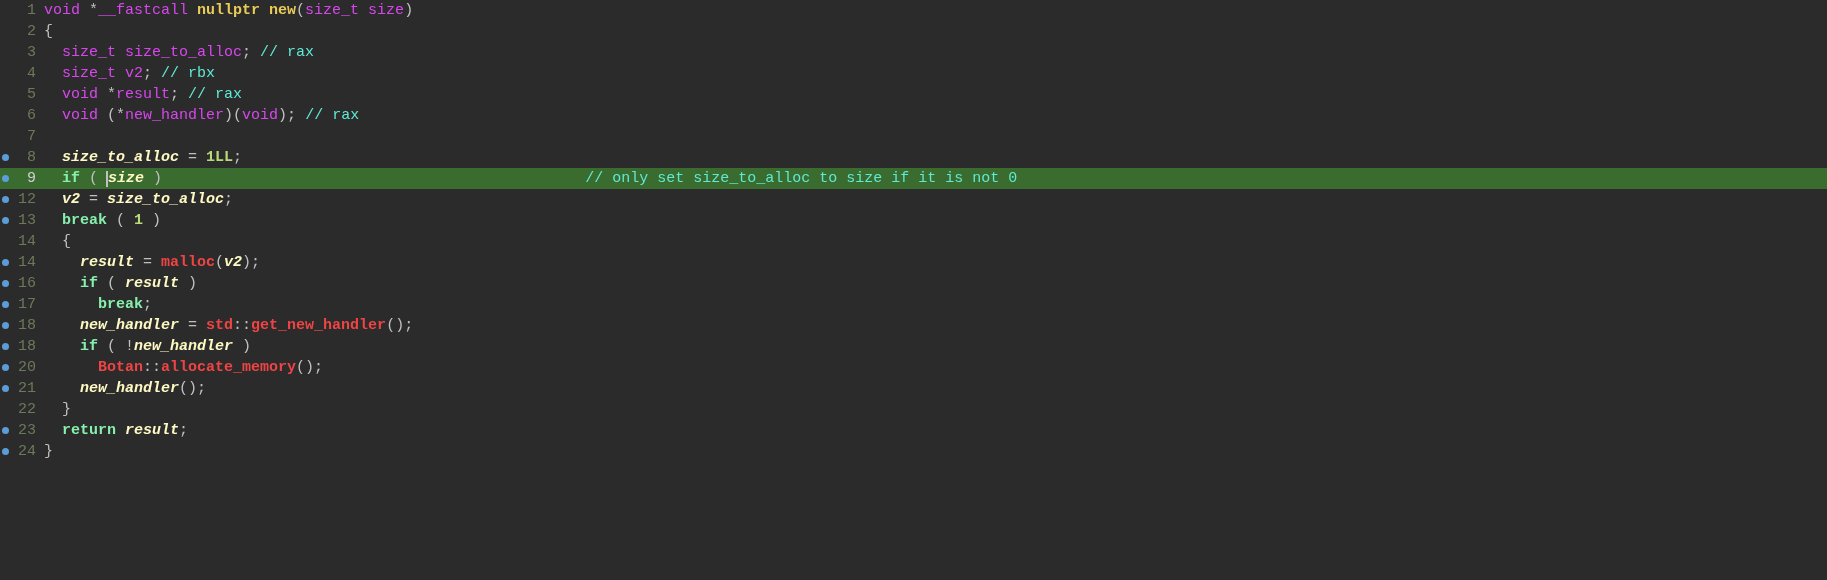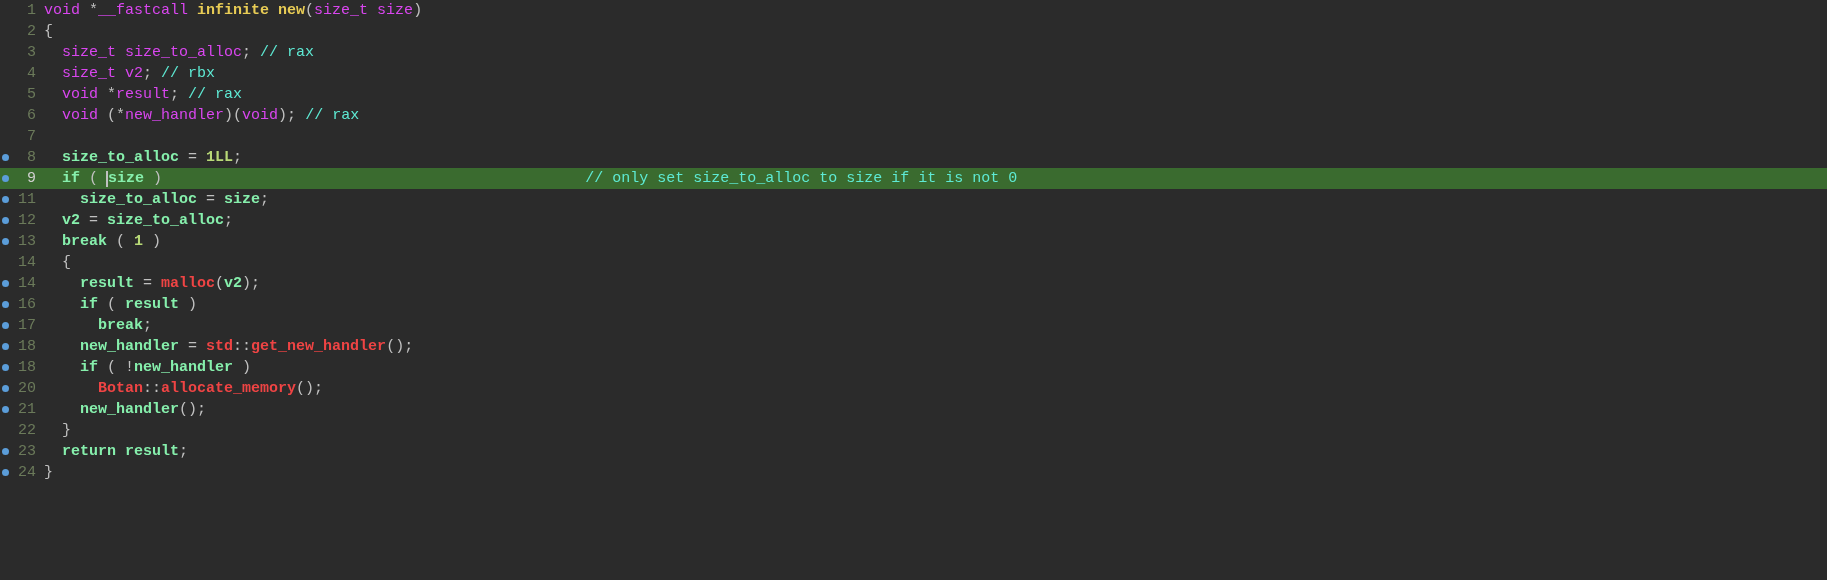--- a/index.html
+++ b/index.html
@@ -49,50 +49,49 @@
   }
   .line.highlight {
     background: #3a6b2f;
   }
   .line.highlight .lineno {
     color: #d0d0d0;
   }
   .kw-type { color: #d946ef; font-weight: normal; }
   .kw-keyword { color: #86efac; font-weight: bold; }
   .kw-func { color: #e8cc55; font-weight: bold; }
-  .kw-var { color: #86efac; font-weight: bold; }
+  .kw-var { color: #fef9c3; font-weight: bold; font-style: italic; }
   .kw-num { color: #b8d977; font-weight: bold; }
   .kw-paren { color: #c0c0c0; }
   .kw-brace { color: #c0c0c0; }
   .kw-op { color: #c0c0c0; }
   .kw-comment { color: #5eead4; }
   .kw-call { color: #ef4444; font-weight: bold; }
   .cursor {
     display: inline-block;
     width: 2px;
     height: 16px;
     background: #c0c0c0;
     vertical-align: text-bottom;
     margin-left: -1px;
   }
 </style>
 </head>
 <body>
 
 <div class="code-editor" id="editor">
-    <div class="line"><div class="gutter"></div><div class="lineno">1</div><div class="code"><span class="kw-type">void</span><span class="kw-op"> *</span><span class="kw-type">__fastcall </span><span class="kw-func">infinite new</span><span class="kw-paren">(</span><span class="kw-type">size_t size</span><span class="kw-paren">)</span></div></div>
+    <div class="line"><div class="gutter"></div><div class="lineno">1</div><div class="code"><span class="kw-type">void</span><span class="kw-op"> *</span><span class="kw-type">__fastcall </span><span class="kw-func">nullptr new</span><span class="kw-paren">(</span><span class="kw-type">size_t size</span><span class="kw-paren">)</span></div></div>
     <div class="line"><div class="gutter"></div><div class="lineno">2</div><div class="code"><span class="kw-brace">{</span></div></div>
     <div class="line"><div class="gutter"></div><div class="lineno">3</div><div class="code"><span>  </span><span class="kw-type">size_t size_to_alloc</span><span class="kw-op">; </span><span class="kw-comment">// rax</span></div></div>
     <div class="line"><div class="gutter"></div><div class="lineno">4</div><div class="code"><span>  </span><span class="kw-type">size_t v2</span><span class="kw-op">; </span><span class="kw-comment">// rbx</span></div></div>
     <div class="line"><div class="gutter"></div><div class="lineno">5</div><div class="code"><span>  </span><span class="kw-type">void</span><span class="kw-op"> *</span><span class="kw-type">result</span><span class="kw-op">; </span><span class="kw-comment">// rax</span></div></div>
     <div class="line"><div class="gutter"></div><div class="lineno">6</div><div class="code"><span>  </span><span class="kw-type">void</span><span class="kw-op"> (*</span><span class="kw-type">new_handler</span><span class="kw-op">)(</span><span class="kw-type">void</span><span class="kw-op">); </span><span class="kw-comment">// rax</span></div></div>
     <div class="line"><div class="gutter"></div><div class="lineno">7</div><div class="code"></div></div>
     <div class="line"><div class="gutter"><div class="dot"></div></div><div class="lineno">8</div><div class="code"><span>  </span><span class="kw-var">size_to_alloc</span><span class="kw-op"> = </span><span class="kw-num">1LL</span><span class="kw-op">;</span></div></div>
     <div class="line highlight"><div class="gutter"><div class="dot"></div></div><div class="lineno">9</div><div class="code"><span>  </span><span class="kw-keyword">if</span><span class="kw-paren"> ( </span><span class="cursor"></span><span class="kw-var">size</span><span class="kw-paren"> )</span><span>                                               </span><span class="kw-comment">// only set size_to_alloc to size if it is not 0</span></div></div>
-    <div class="line"><div class="gutter"><div class="dot"></div></div><div class="lineno">11</div><div class="code"><span>    </span><span class="kw-var">size_to_alloc</span><span class="kw-op"> = </span><span class="kw-var">size</span><span class="kw-op">;</span></div></div>
     <div class="line"><div class="gutter"><div class="dot"></div></div><div class="lineno">12</div><div class="code"><span>  </span><span class="kw-var">v2</span><span class="kw-op"> = </span><span class="kw-var">size_to_alloc</span><span class="kw-op">;</span></div></div>
     <div class="line"><div class="gutter"><div class="dot"></div></div><div class="lineno">13</div><div class="code"><span>  </span><span class="kw-keyword">break</span><span class="kw-paren"> ( </span><span class="kw-num">1</span><span class="kw-paren"> )</span></div></div>
     <div class="line"><div class="gutter"></div><div class="lineno">14</div><div class="code"><span class="kw-brace">  {</span></div></div>
     <div class="line"><div class="gutter"><div class="dot"></div></div><div class="lineno">14</div><div class="code"><span>    </span><span class="kw-var">result</span><span class="kw-op"> = </span><span class="kw-call">malloc</span><span class="kw-paren">(</span><span class="kw-var">v2</span><span class="kw-paren">);</span></div></div>
     <div class="line"><div class="gutter"><div class="dot"></div></div><div class="lineno">16</div><div class="code"><span>    </span><span class="kw-keyword">if</span><span class="kw-paren"> ( </span><span class="kw-var">result</span><span class="kw-paren"> )</span></div></div>
     <div class="line"><div class="gutter"><div class="dot"></div></div><div class="lineno">17</div><div class="code"><span>      </span><span class="kw-keyword">break</span><span class="kw-op">;</span></div></div>
     <div class="line"><div class="gutter"><div class="dot"></div></div><div class="lineno">18</div><div class="code"><span>    </span><span class="kw-var">new_handler</span><span class="kw-op"> = </span><span class="kw-call">std</span><span class="kw-op">::</span><span class="kw-call">get_new_handler</span><span class="kw-paren">();</span></div></div>
     <div class="line"><div class="gutter"><div class="dot"></div></div><div class="lineno">18</div><div class="code"><span>    </span><span class="kw-keyword">if</span><span class="kw-paren"> ( !</span><span class="kw-var">new_handler</span><span class="kw-paren"> )</span></div></div>
     <div class="line"><div class="gutter"><div class="dot"></div></div><div class="lineno">20</div><div class="code"><span>      </span><span class="kw-call">Botan</span><span class="kw-op">::</span><span class="kw-call">allocate_memory</span><span class="kw-paren">();</span></div></div>
     <div class="line"><div class="gutter"><div class="dot"></div></div><div class="lineno">21</div><div class="code"><span>    </span><span class="kw-var">new_handler</span><span class="kw-paren">();</span></div></div>

